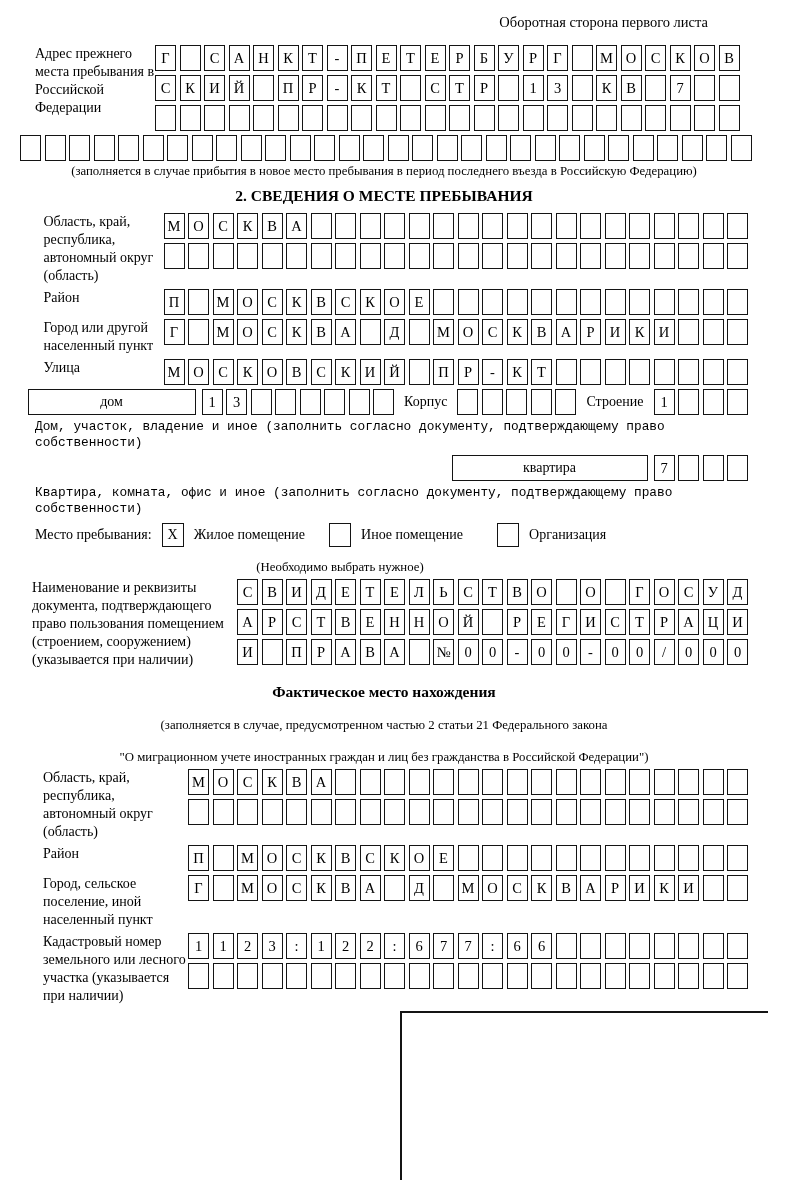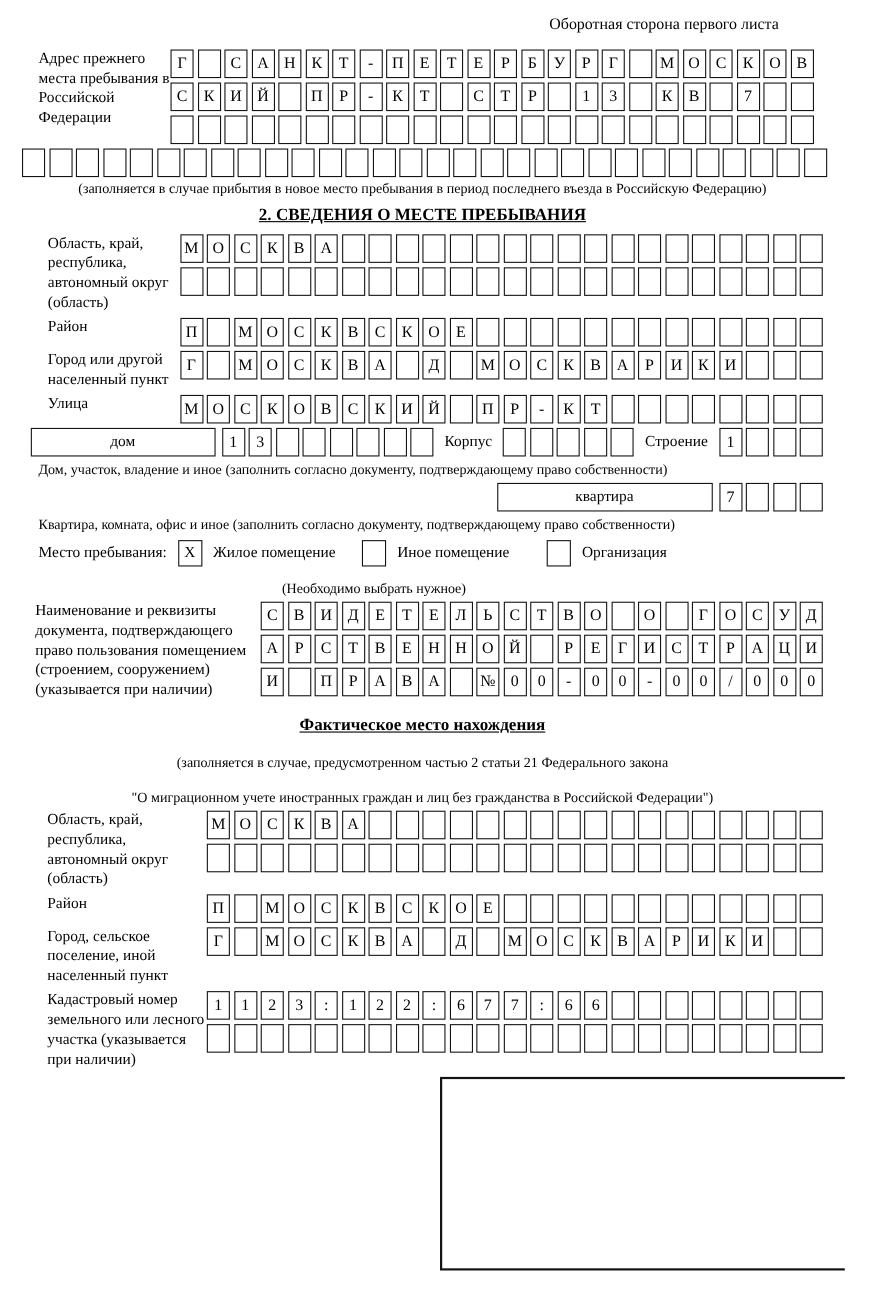--- a/index.html
+++ b/index.html
@@ -28,23 +28,23 @@
     width:21px; height:26px;
     border:1.6px solid #141414;
     display:inline-flex; align-items:center; justify-content:center;
     font-size:14.5px; line-height:1;
   }
   .rowgap{ margin-bottom:4px;justify-content:flex-end; }
   .fullrow{ margin:4px 0 2px 0; }
 
   .caption{ font-size:12.8px; line-height:16px; }
   .center{ text-align:center; }
-  .cap-left{ padding-left:15px; margin:2px 0 4px 0; }
-
-  h2,h3{ font-size:15.5px; text-align:center; margin:8px 0 8px 0; font-weight:bold;text-decoration:underline; }
+  .cap-left{ padding-left:15px; margin:2px 0 4px 0;font-family:Liberation Mono, monospace; }
+
+  h2,h3{ font-size:15.5px; text-align:center; margin:8px 0 8px 0; font-weight:bold; }
   h3{ margin-top:14px; }
 
   .widebox{
     flex:none; box-sizing:border-box; border:1.6px solid #141414;
     height:26px; display:flex; align-items:center; justify-content:center;
     font-size:14px;
   }
   .house-row{ margin-left:10px; align-items:center; gap:6px;padding-left:10px; }
   .inline-label{ font-size:14px; padding:0 4px; white-space:nowrap; }
 

